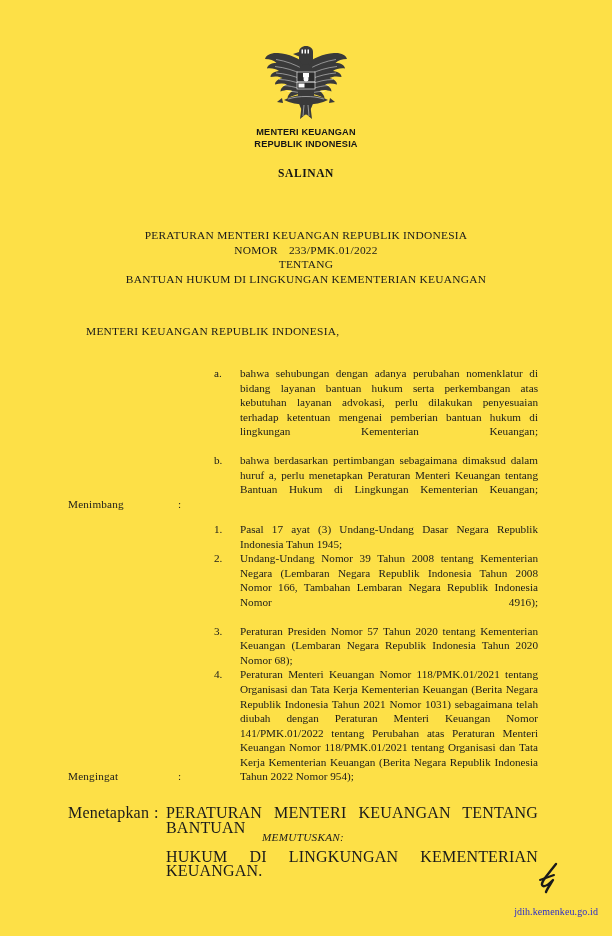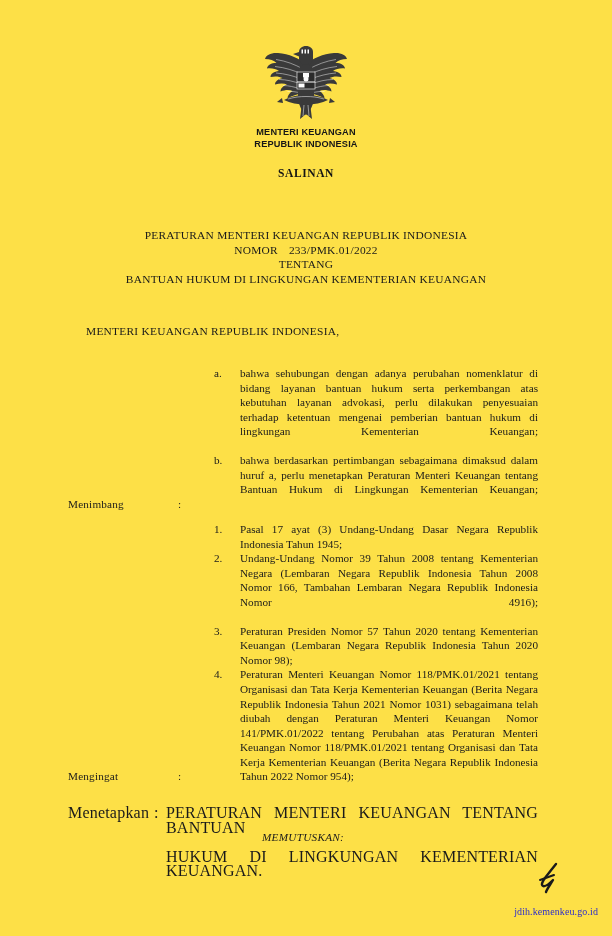--- a/index.html
+++ b/index.html
@@ -297,21 +297,21 @@
       <div class="item">
         <div class="item-marker num">1.</div>
         <div class="item-text">Pasal 17 ayat (3) Undang-Undang Dasar Negara Republik Indonesia Tahun 1945;</div>
       </div>
       <div class="item">
         <div class="item-marker num">2.</div>
         <div class="item-text jlast">Undang-Undang Nomor 39 Tahun 2008 tentang Kementerian Negara (Lembaran Negara Republik Indonesia Tahun 2008 Nomor 166, Tambahan Lembaran Negara Republik Indonesia Nomor 4916);</div>
       </div>
       <div class="item">
         <div class="item-marker num">3.</div>
-        <div class="item-text">Peraturan Presiden Nomor 57 Tahun 2020 tentang Kementerian Keuangan (Lembaran Negara Republik Indonesia Tahun 2020 Nomor 98);</div>
+        <div class="item-text">Peraturan Presiden Nomor 57 Tahun 2020 tentang Kementerian Keuangan (Lembaran Negara Republik Indonesia Tahun 2020 Nomor 68);</div>
       </div>
       <div class="item">
         <div class="item-marker num">4.</div>
         <div class="item-text">Peraturan Menteri Keuangan Nomor 118/PMK.01/2021 tentang Organisasi dan Tata Kerja Kementerian Keuangan (Berita Negara Republik Indonesia Tahun 2021 Nomor 1031) sebagaimana telah diubah dengan Peraturan Menteri Keuangan Nomor 141/PMK.01/2022 tentang Perubahan atas Peraturan Menteri Keuangan Nomor 118/PMK.01/2021 tentang Organisasi dan Tata Kerja Kementerian Keuangan (Berita Negara Republik Indonesia Tahun 2022 Nomor 954);</div>
       </div>
     </div>
   </div>
 
   <div class="memutuskan">MEMUTUSKAN:</div>
 

